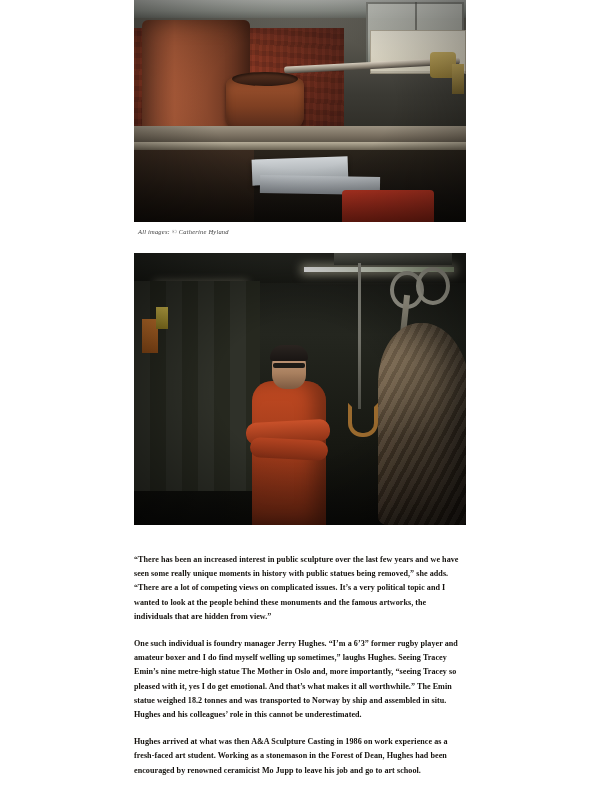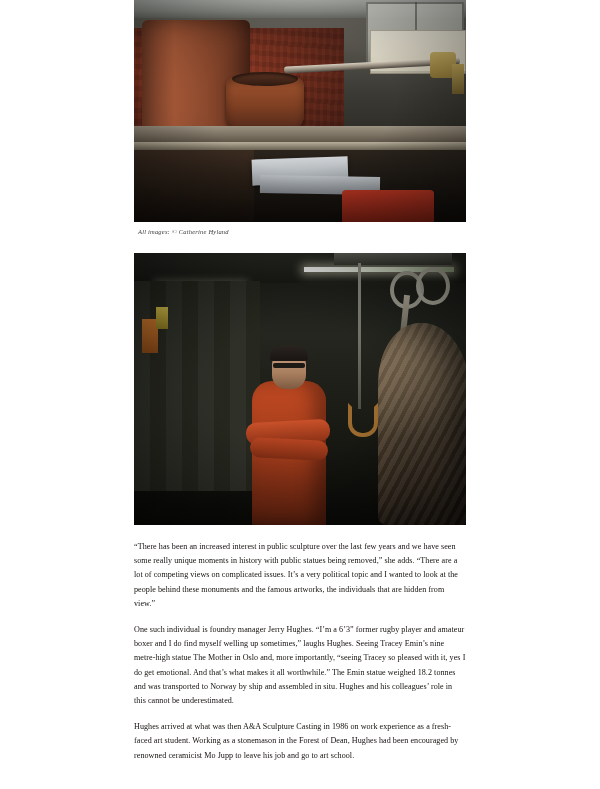--- a/index.html
+++ b/index.html
@@ -272,26 +272,27 @@
   }
 
   
   .body-text {
     position: absolute;
     left: 134px;
     top: 540px;
     width: 332px;
   }
   .body-text p {
-    margin: 0 0 12px 0;
+    margin: 13px 0 12px 0;
     font-size: 8.1px;
     line-height: 14.2px;
     text-align: left;
     color: #14110d;
     letter-spacing: .05px;
+    font-weight: bold;
   }
   .body-text p:last-child { margin-bottom: 0; }
 </style>
 </head>
 <body>
 
 <div class="page">
 
   <div class="figure-one">
     <div class="f1-wall"></div>

